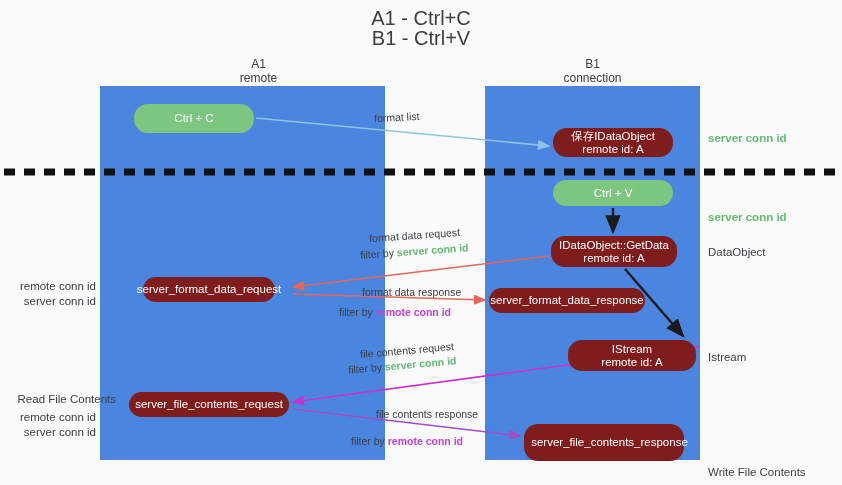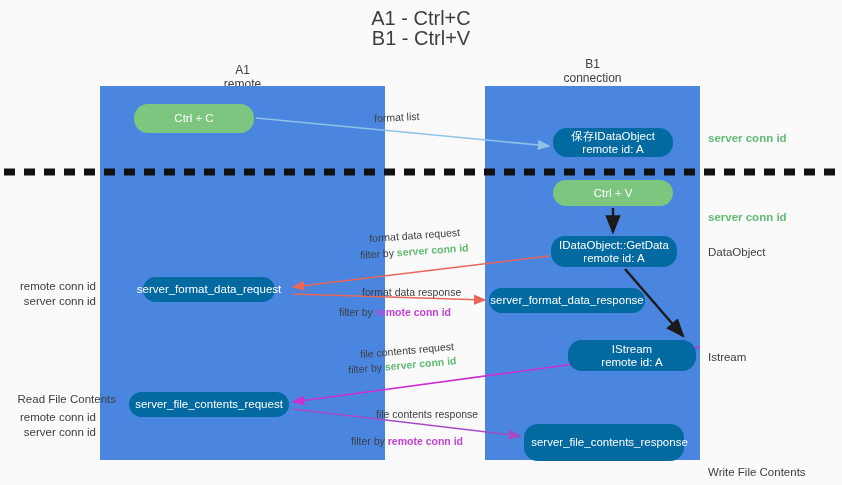--- a/index.html
+++ b/index.html
@@ -16,30 +16,30 @@
     position:absolute;left:0;top:8px;width:842px;text-align:center;
     font-size:20px;line-height:20px;color:#3c4043;white-space:pre-line;
   }
 
   .lane{position:absolute;background:#4a86e0;}
   .lane-a{left:100px;top:86px;width:285px;height:374px;}
   .lane-b{left:485px;top:86px;width:215px;height:374px;}
 
   .lane-head{position:absolute;text-align:center;font-size:12px;line-height:14px;
     color:#3c4043;white-space:pre-line;}
-  .head-a{left:100px;top:57px;width:285px;margin-top:6px;}
+  .head-a{left:116px;top:57px;width:285px;}
   .head-b{left:485px;top:57px;width:215px;}
 
   .node{
     position:absolute;display:flex;align-items:center;justify-content:center;
     text-align:center;color:#ffffff;font-size:11.5px;line-height:13px;
     white-space:pre-line;box-sizing:border-box;border-radius:14px;
   }
   .node.green{background:#7dc67f;}
-  .node.orange{background:#0369a1;}
+  .node.orange{background:#7f1d1d;}
 
   .ctrlc{left:134px;top:104px;width:120px;height:29px;}
   .save-ido{left:553px;top:128px;width:120px;height:29px;}
   .ctrlv{left:553px;top:180px;width:120px;height:26px;}
   .getdata{left:551px;top:236px;width:126px;height:31px;}
   .istream{left:568px;top:340px;width:128px;height:31px;}
   .sfdreq{left:143px;top:277px;width:132px;height:25px;}
   .sfdres{left:489px;top:288px;width:156px;height:25px;}
   .sfcreq{left:129px;top:392px;width:160px;height:25px;}
   .sfcres{left:524px;top:424px;width:160px;height:37px;padding-left:11px;}

